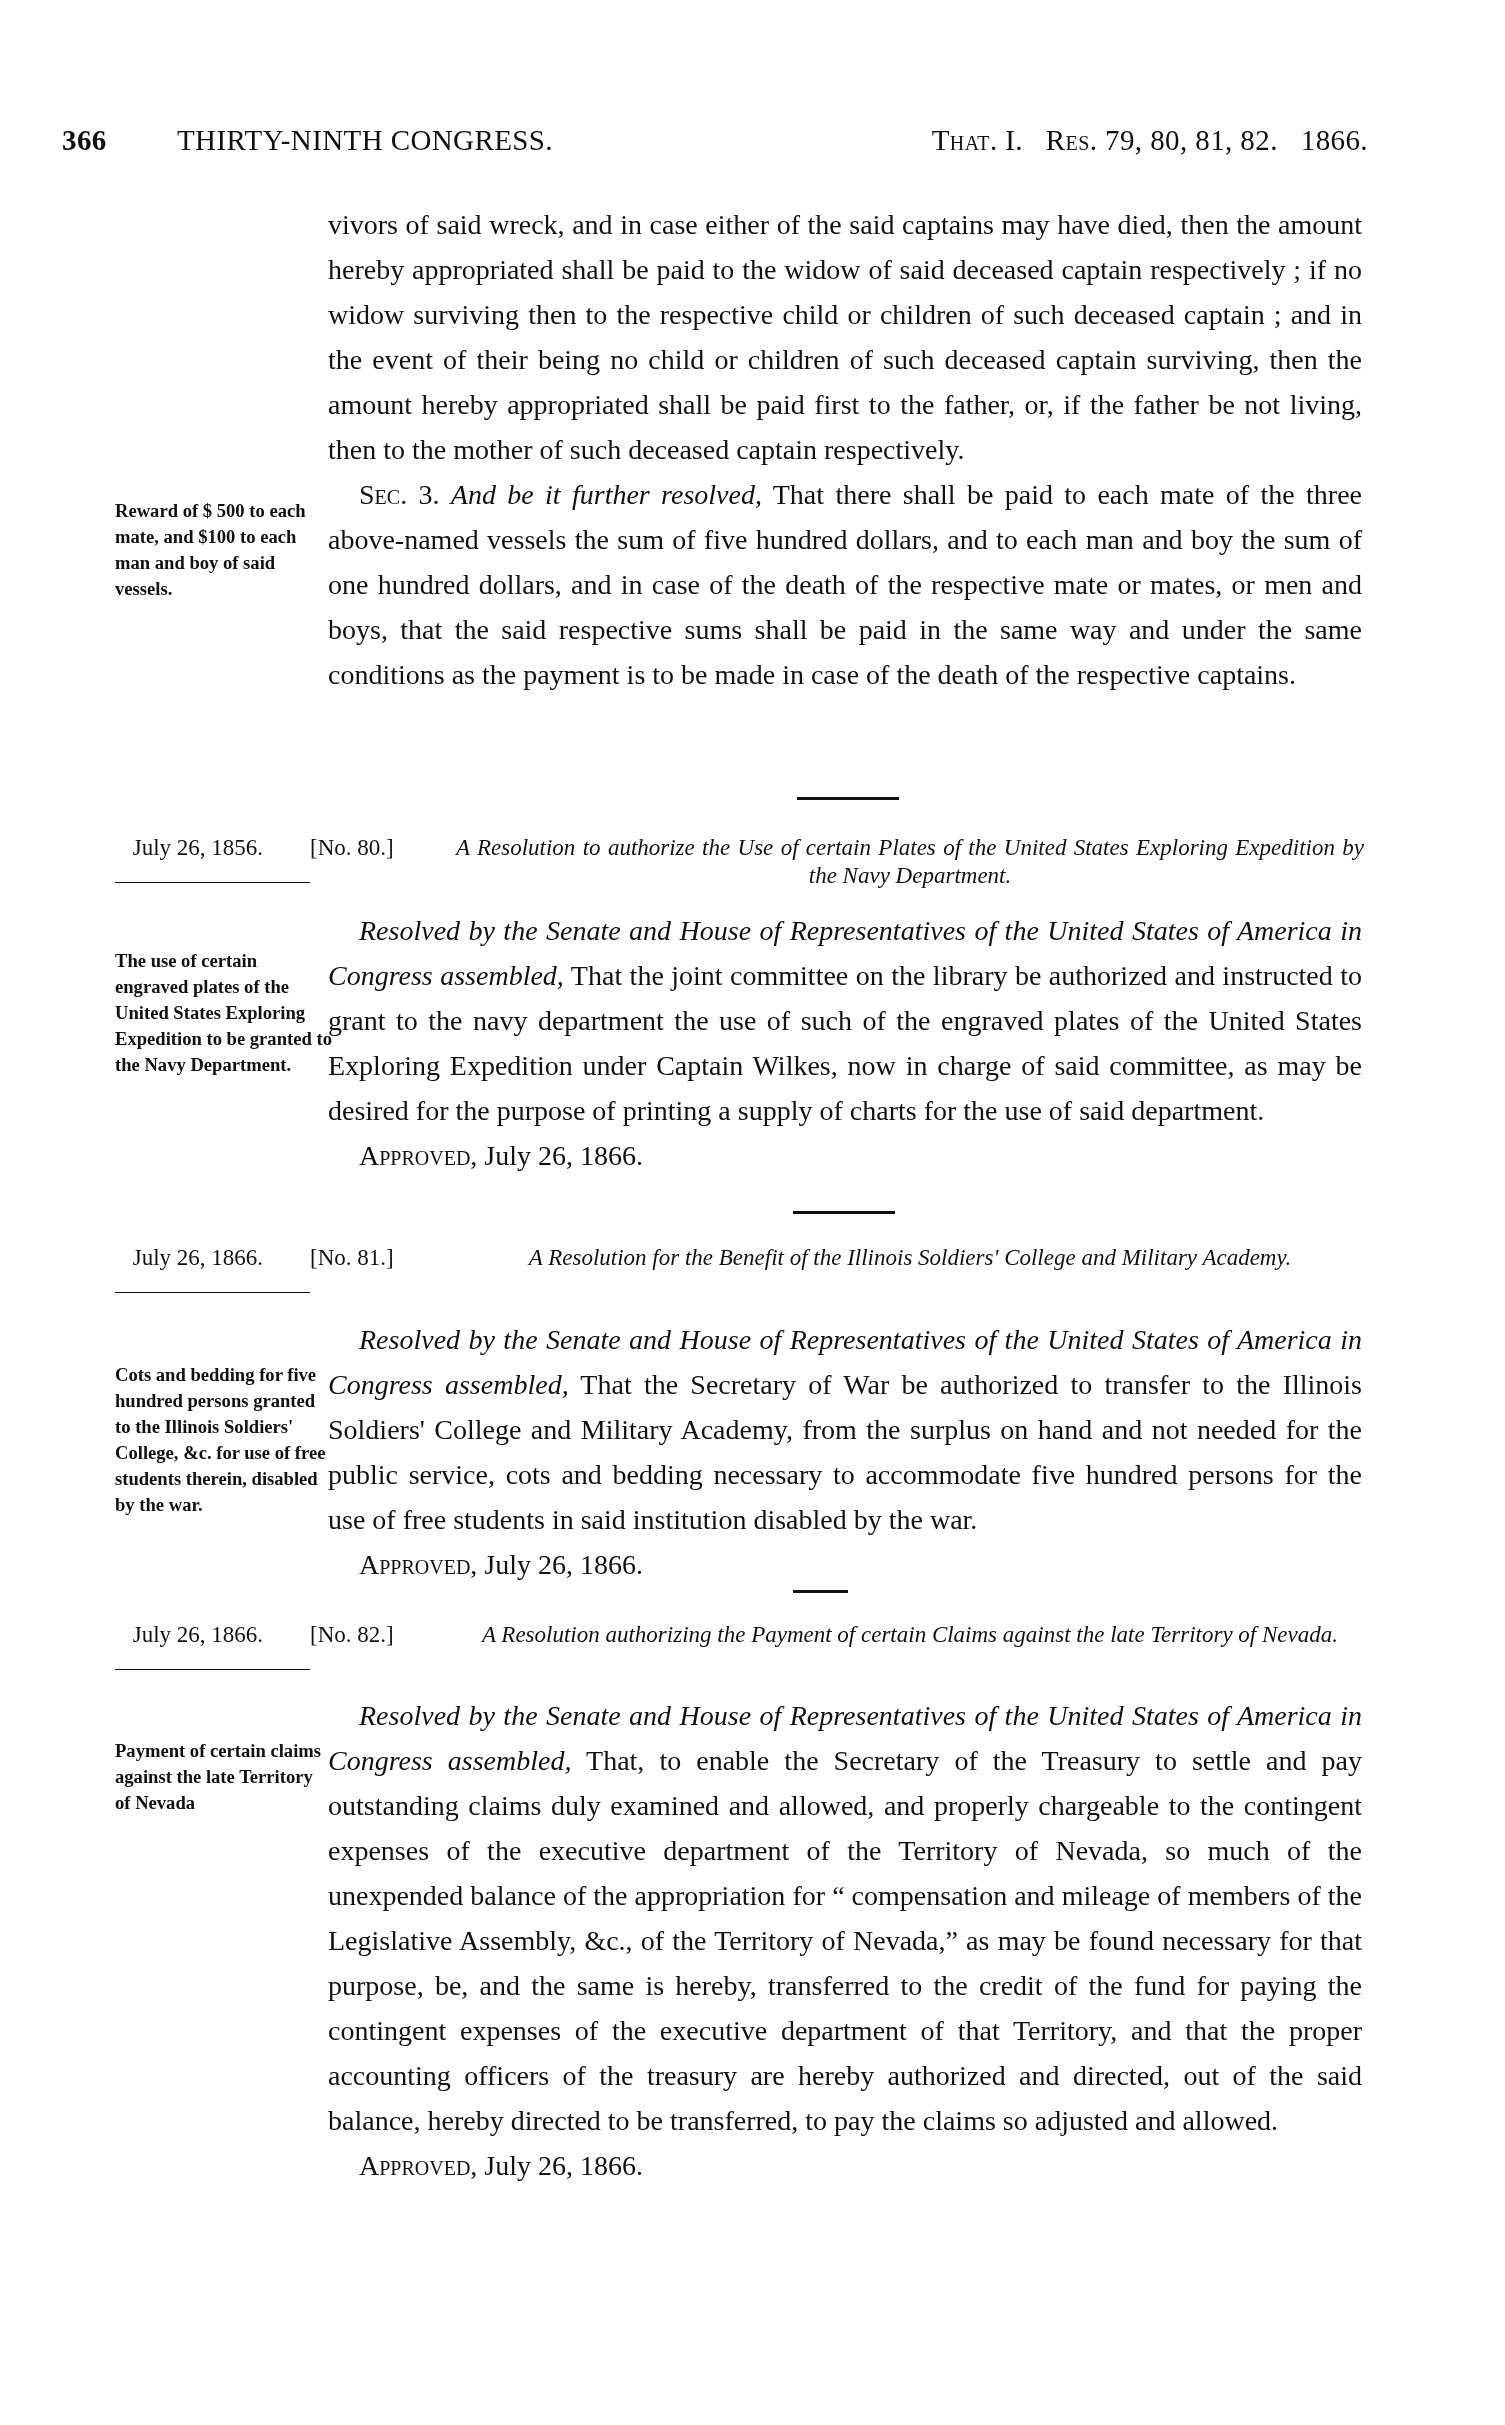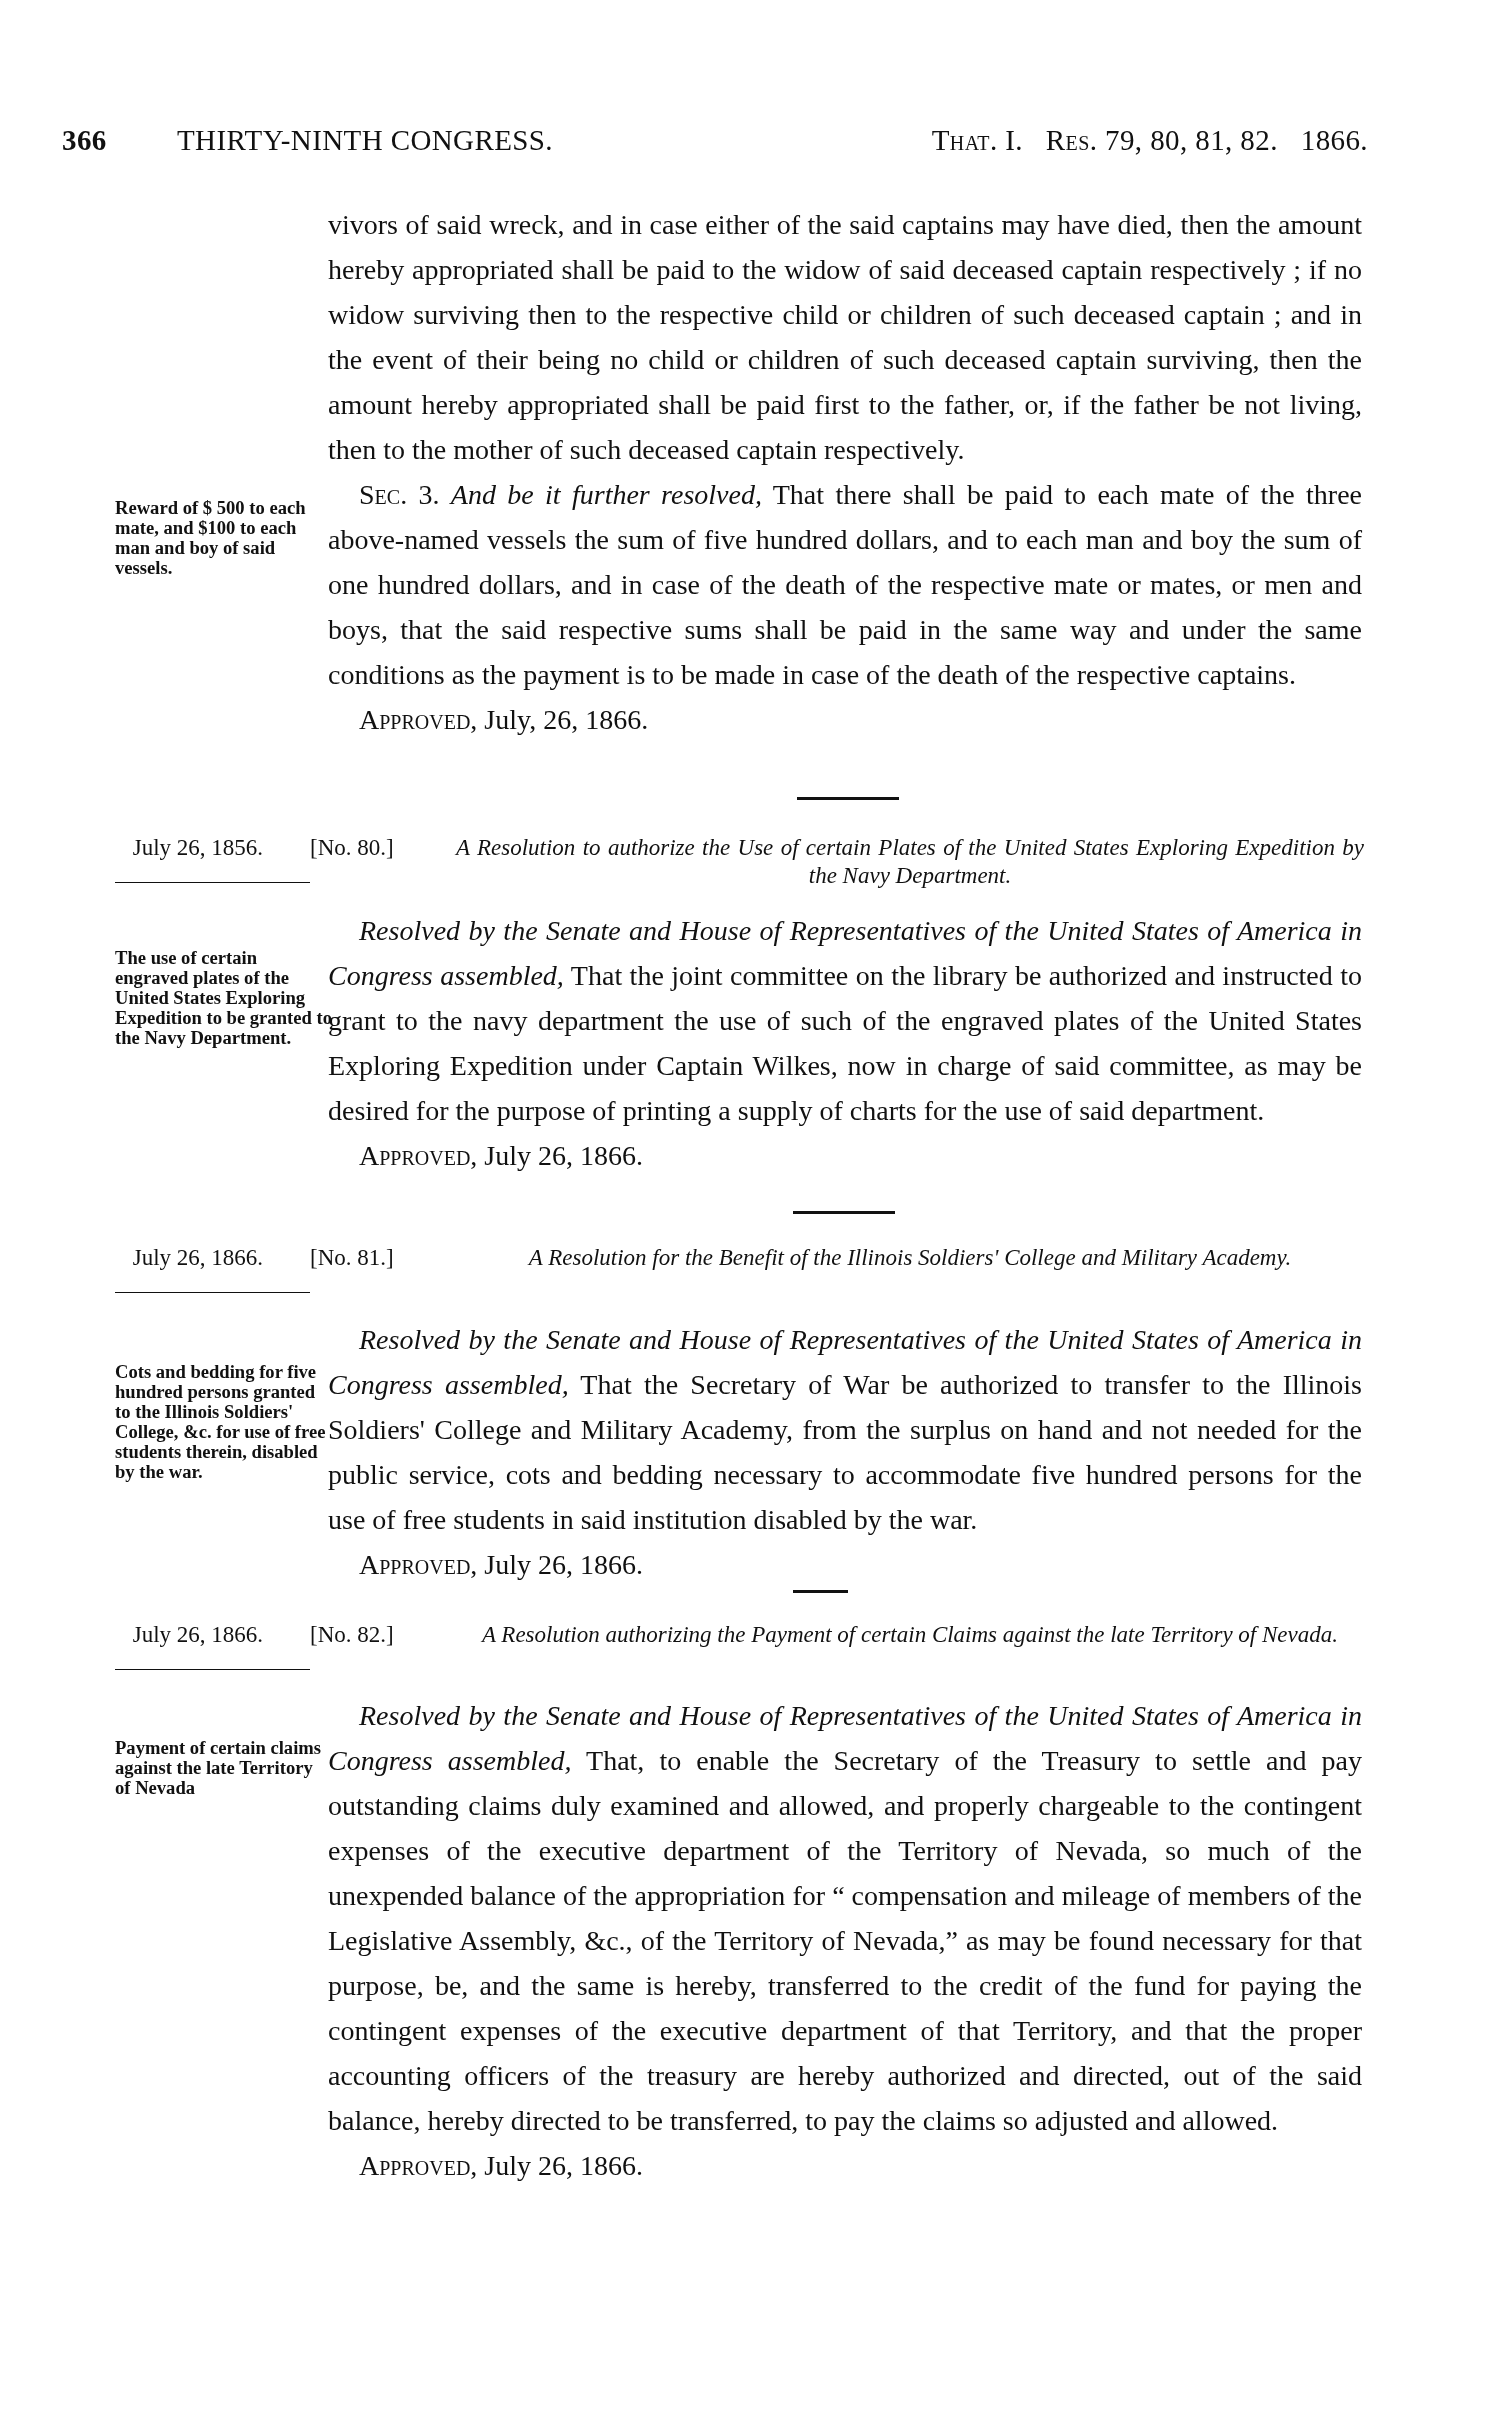--- a/index.html
+++ b/index.html
@@ -19,21 +19,21 @@
     .body-text {
       position: absolute; left: 328px; width: 1034px;
       font-size: 28px; line-height: 45px; text-align: justify;
     }
     .body-text p { margin: 0; }
     .indent { text-indent: 31px; }
     .approved { padding-left: 31px; text-align: left; }
 
     .margin-note {
       position: absolute; left: 115px; width: 217px;
-      font-size: 18.6px; line-height: 20px; font-weight: bold;
+      font-size: 18.6px; line-height: 26px; font-weight: bold;
       font-family: "Liberation Serif", serif;
     }
 
     .rule { position: absolute; height: 2.7px; background: #111; }
 
     .res-head { position: absolute; left: 115px; width: 1249px; font-size: 23px; line-height: 27.5px; }
     .res-date {
       position: absolute; left: 0; top: 0; width: 195px;
       border-bottom: 1.8px solid #111; padding-left: 17.7px; box-sizing: border-box;
       padding-bottom: 20px;
@@ -57,24 +57,20 @@
     <span>1866.</span>
   </span>
 </div>
 
 <div class="body-text" style="top:202px;">
   <p>vivors of said wreck, and in case either of the said captains may have died, then the amount hereby appropriated shall be paid to the widow of said deceased captain respectively ; if no widow surviving then to the respective child or children of such deceased captain ; and in the event of their being no child or children of such deceased captain surviving, then the amount hereby appropriated shall be paid first to the father, or, if the father be not living, then to the mother of such deceased captain respectively.</p>
   <p class="indent">
     <span class="sc">Sec. 3.</span>
     <i>And be it further resolved,</i>
     <span>That there shall be paid to each mate of the three above-named vessels the sum of five hundred dollars, and to each man and boy the sum of one hundred dollars, and in case of the death of the respective mate or mates, or men and boys, that the said respective sums shall be paid in the same way and under the same conditions as the payment is to be made in case of the death of the respective captains.</span>
-  </p>
-  <p class="approved">
-    <span class="sc">Approved,</span>
-    <span>July, 26, 1866.</span>
   </p>
 </div>
 <div class="margin-note" style="top:498px;">Reward of $ 500 to each mate, and $100 to each man and boy of said vessels.</div>
 <div class="rule" style="top:797px; left:797px; width:102px;"></div>
 
 <div class="res-head" style="top:834px;">
   <span class="res-date">July 26, 1856.</span>
   <span class="res-no">[No. 80.]</span>
   <span class="res-title">A Resolution to authorize the Use of certain Plates of the United States Exploring Expedition by the Navy Department.</span>
 </div>

